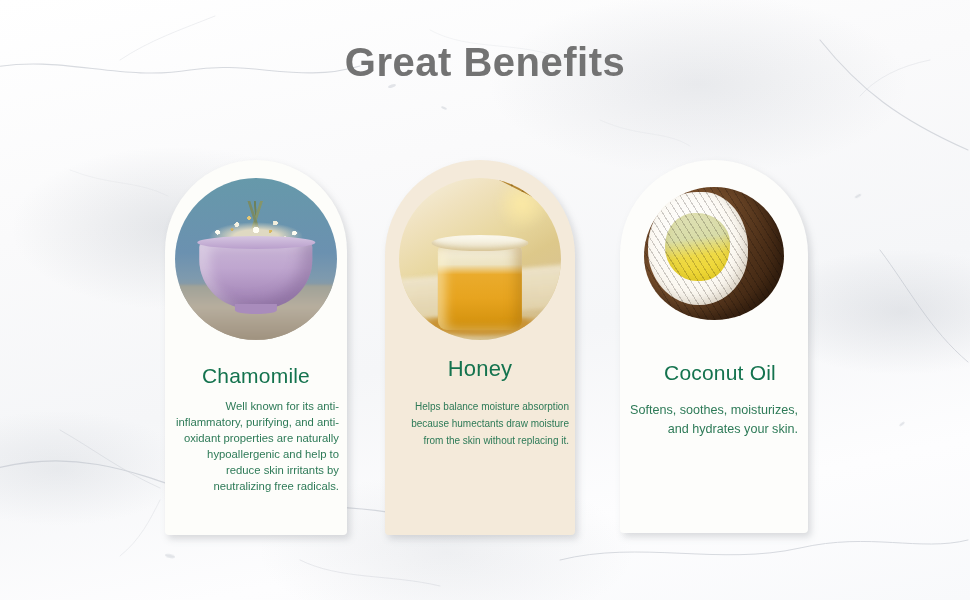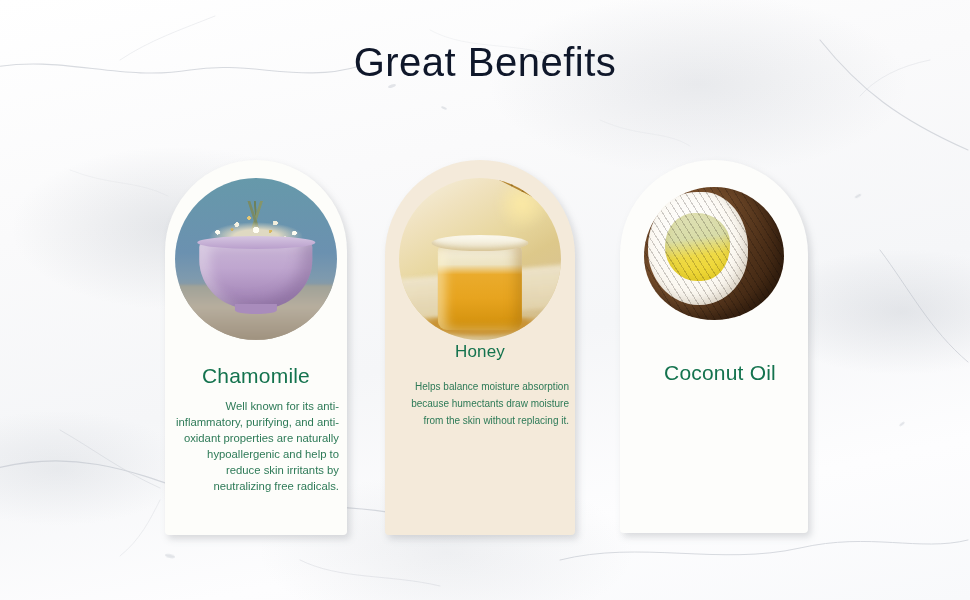--- a/index.html
+++ b/index.html
@@ -32,22 +32,22 @@
 
   
   #page-title {
     position: absolute;
     top: 40px;
     left: 0;
     width: 100%;
     text-align: center;
     font-size: 40px;
     letter-spacing: 0.5px;
-    font-weight: 400;
-    color: #0f172a;
+    font-weight: 700;
+    color: #737373;
   }
 
   
   #cards-row {
     position: absolute;
     top: 160px;
     left: 0;
     width: 100%;
     height: 380px;
   }
@@ -233,21 +233,21 @@
     text-align: center;
   }
   .card-body {
     margin-top: 10px;
     padding: 0 8px;
     font-size: 11.3px;
     line-height: 16px;
     color: #2d7a57;
     text-align: right;
   }
-  #card-honey .card-title { margin-top: 2px; font-size: 17px; }
+  #card-honey .card-title { margin-top: 16px; font-size: 22px; }
   #card-honey .card-body  { margin-top: 16px; font-size: 10px; line-height: 17px; padding: 0 6px; }
   #card-coconut .card-title { margin-top: 25px; margin-left: 12px; }
   #card-coconut .card-body  { margin-top: 16px; font-size: 12.6px; line-height: 19px; padding: 0 10px; }
 </style>
 </head>
 <body>
 
 <div id="marble-bg">
   <svg id="marble-veins" viewBox="0 0 970 600" preserveAspectRatio="none">
     <g stroke="#b9bec7" fill="none" opacity="0.55" stroke-linecap="round">
@@ -312,15 +312,16 @@
   <div class="benefit-card" id="card-coconut">
     <div class="card-media">
       <div class="coco-wrap">
         <div class="coco-shell"></div>
         <div class="coco-white"></div>
         <div class="coco-oil"></div>
         <div class="coco-fiber"></div>
       </div>
     </div>
     <div class="card-title">Coconut Oil</div>
+    <div class="card-body">Softens, soothes, moisturizes, and hydrates your skin.</div>
   </div>
 
 </div>
 
 </body></html>

